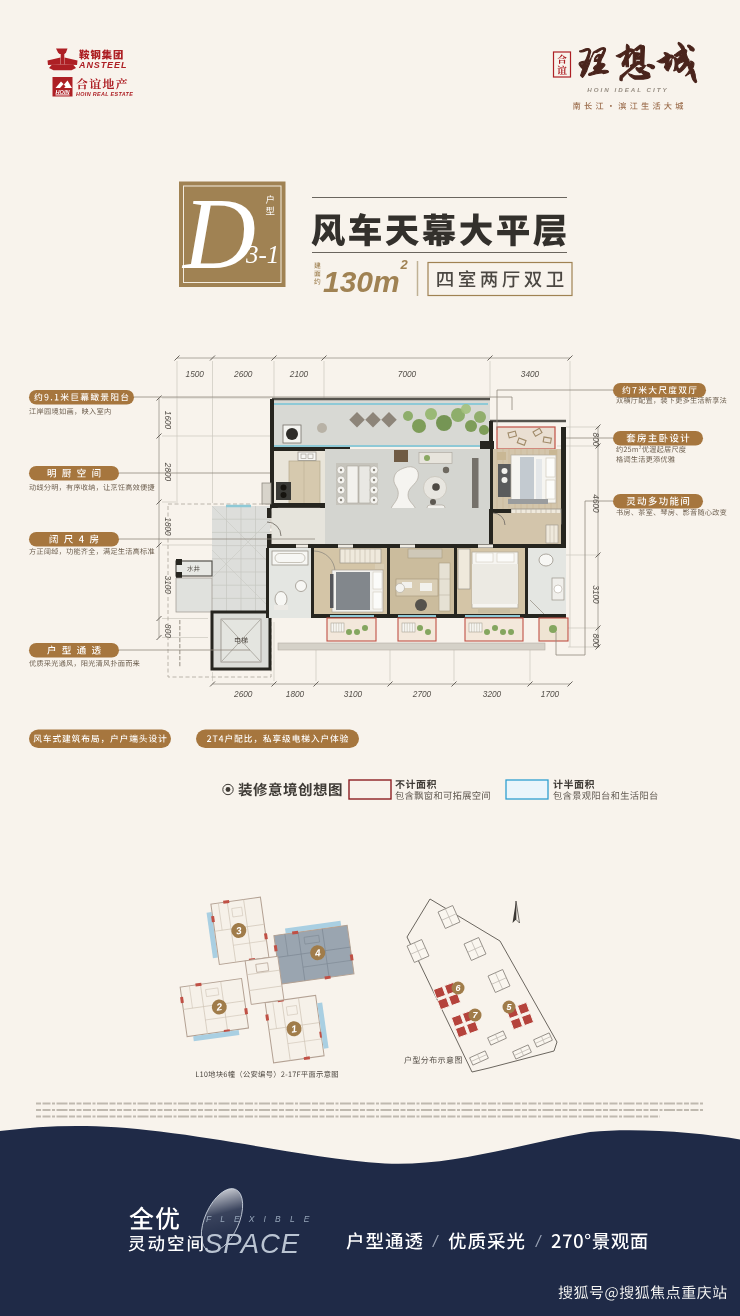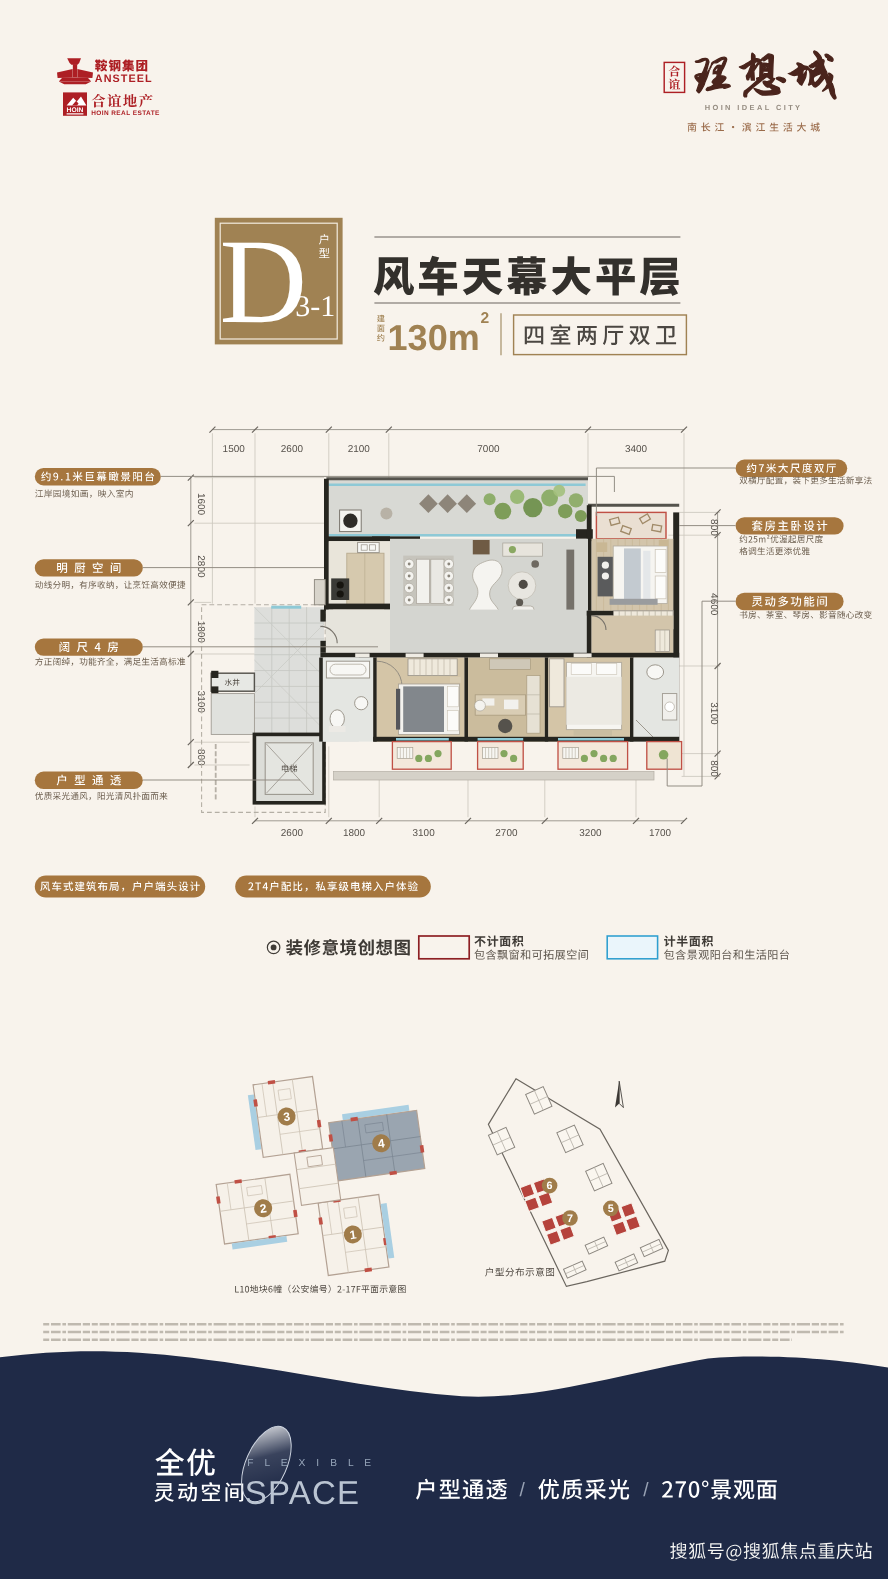--- a/index.html
+++ b/index.html
@@ -1,15 +1,15 @@
 <!DOCTYPE html>
 <html><head><meta charset="utf-8"><title>D3-1</title>
 <style>
 html,body{margin:0;padding:0;background:#f8f3ec;}
-#page{position:relative;width:740px;height:1316px;overflow:hidden;font-family:"Liberation Sans",sans-serif;}
+#page{position:relative;width:740px;height:1316px;overflow:hidden;font-family:"Liberation Sans",sans-serif;font-style:italic;}
 svg{display:block}
 </style></head>
 <body>
 <div id="page">
 <svg width="740" height="1316" viewBox="0 0 740 1316">
 
 <rect x="0" y="0" width="740" height="1316" fill="#f8f3ec"></rect>
 
 <g fill="#ad1f24">
 <path d="M56,48.5 h11.5 l-1.5,4 l-1.5,1.5 h-5 l-1.5,-1.5 z"></path>

